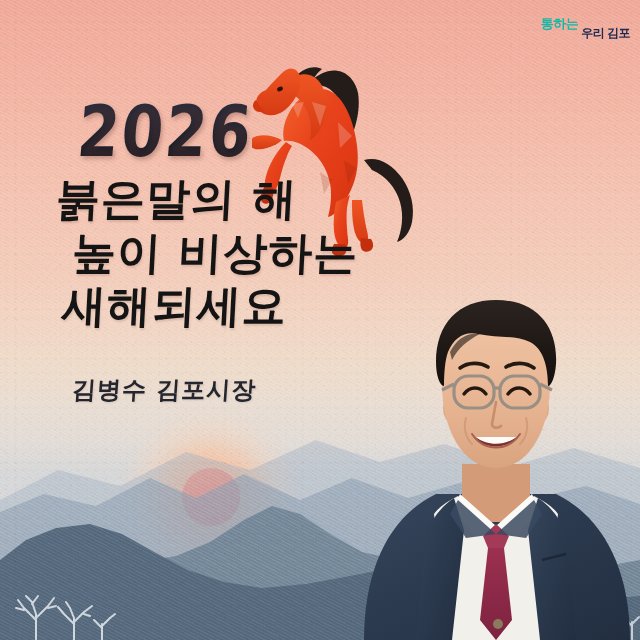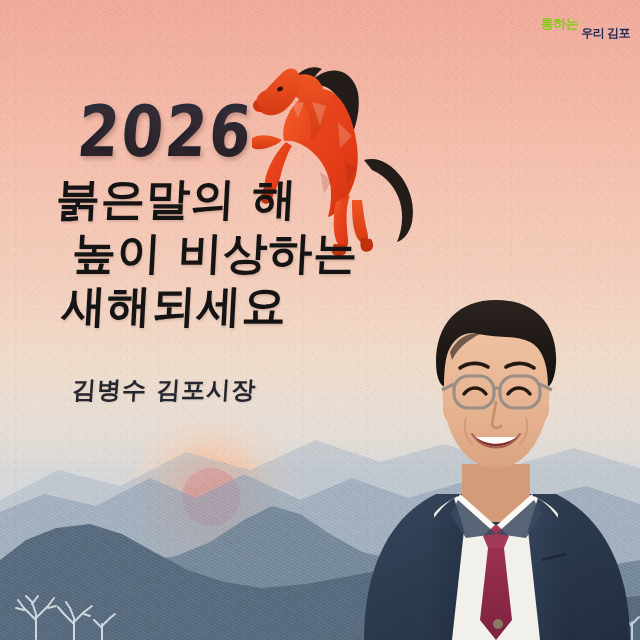--- a/index.html
+++ b/index.html
@@ -160,21 +160,21 @@
     position: absolute;
     right: 10px; top: 8px;
     display: flex;
     align-items: center;
     gap: 3px;
     height: 42px;
   }
   .logo-pre {
     font-size: 13px;
     font-weight: 700;
-    color: #84cc16;
+    color: #14b8a6;
     letter-spacing: -.5px;
     margin-bottom: 10px;
   }
   .logo-mark { position: relative; width: 62px; height: 40px; }
   .logo-post {
     font-size: 12px;
     font-weight: 700;
     color: #1e2a52;
     letter-spacing: -.5px;
     margin-top: 8px;

